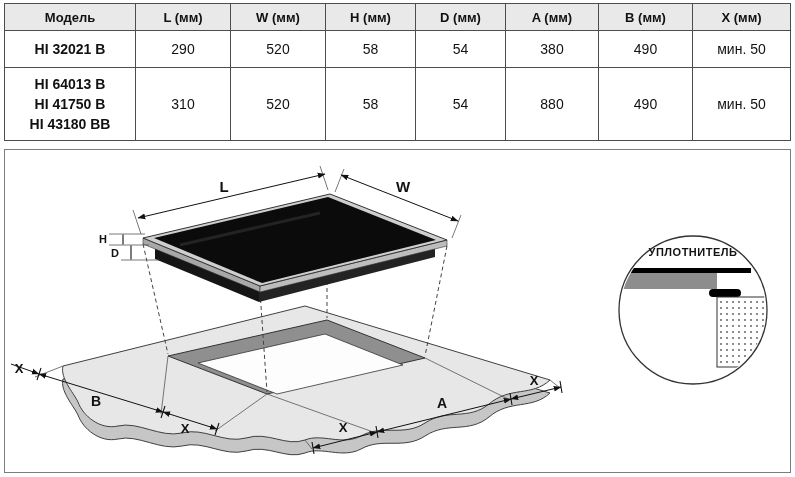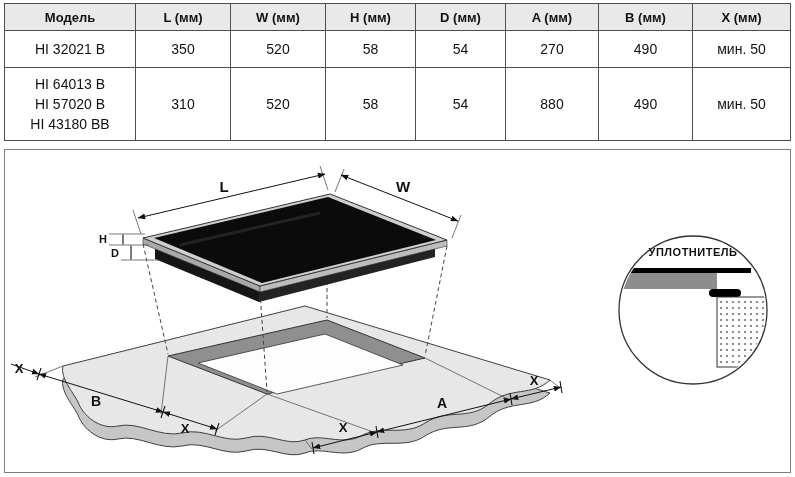--- a/index.html
+++ b/index.html
@@ -3,21 +3,21 @@
 <meta charset="utf-8">
 <style>
   html,body{margin:0;padding:0;background:#fff;}
   body{font-family:"Liberation Sans",sans-serif;color:#111;}
   .page{width:795px;height:477px;box-sizing:border-box;padding:3px 4px;background:#fff;position:relative;}
   table.spec{border-collapse:collapse;width:787px;table-layout:fixed;}
   table.spec th,table.spec td{border:1px solid #4d4d4d;font-size:13px;text-align:center;padding:2px 4px;vertical-align:middle;}
   table.spec thead th{background:#e9e9e9;font-weight:bold;height:22px;}
   table.spec tr.r1 td{height:32px;font-size:14px;}
   table.spec tr.r2 td{height:68px;font-size:14px;}
-  td.model{text-align:left;font-weight:normal;padding-left:7px;font-size:13.5px;line-height:1.45;}
+  td.model{text-align:left;font-weight:bold;padding-left:7px;font-size:13.5px;line-height:1.45;}
   .diagram-box{margin-top:8px;border:1px solid #7d7d7d;height:322px;background:#fff;}
   svg text{font-family:"Liberation Sans",sans-serif;}
   .dim{stroke:#111;stroke-width:1;fill:none;}
   .ext{stroke:#555;stroke-width:0.8;fill:none;}
   .tick{stroke:#111;stroke-width:1.1;fill:none;}
   .dash{stroke:#444;stroke-width:1;fill:none;stroke-dasharray:4 3;}
   .lbl{font-weight:bold;fill:#111;}
 </style>
 </head>
 <body>
@@ -45,32 +45,32 @@
         <th>A (мм)</th>
         <th>B (мм)</th>
         <th>X (мм)</th>
       </tr>
     </thead>
     <tbody>
       <tr class="r1">
         <td class="model">
           <div>HI 32021 B</div>
         </td>
-        <td>350</td>
+        <td>290</td>
         <td>520</td>
         <td>58</td>
         <td>54</td>
-        <td>270</td>
+        <td>380</td>
         <td>490</td>
         <td>мин. 50</td>
       </tr>
       <tr class="r2">
         <td class="model">
           <div>HI 64013 B</div>
-          <div>HI 57020 B</div>
+          <div>HI 41750 B</div>
           <div>HI 43180 BB</div>
         </td>
         <td>310</td>
         <td>520</td>
         <td>58</td>
         <td>54</td>
         <td>880</td>
         <td>490</td>
         <td>мин. 50</td>
       </tr>

